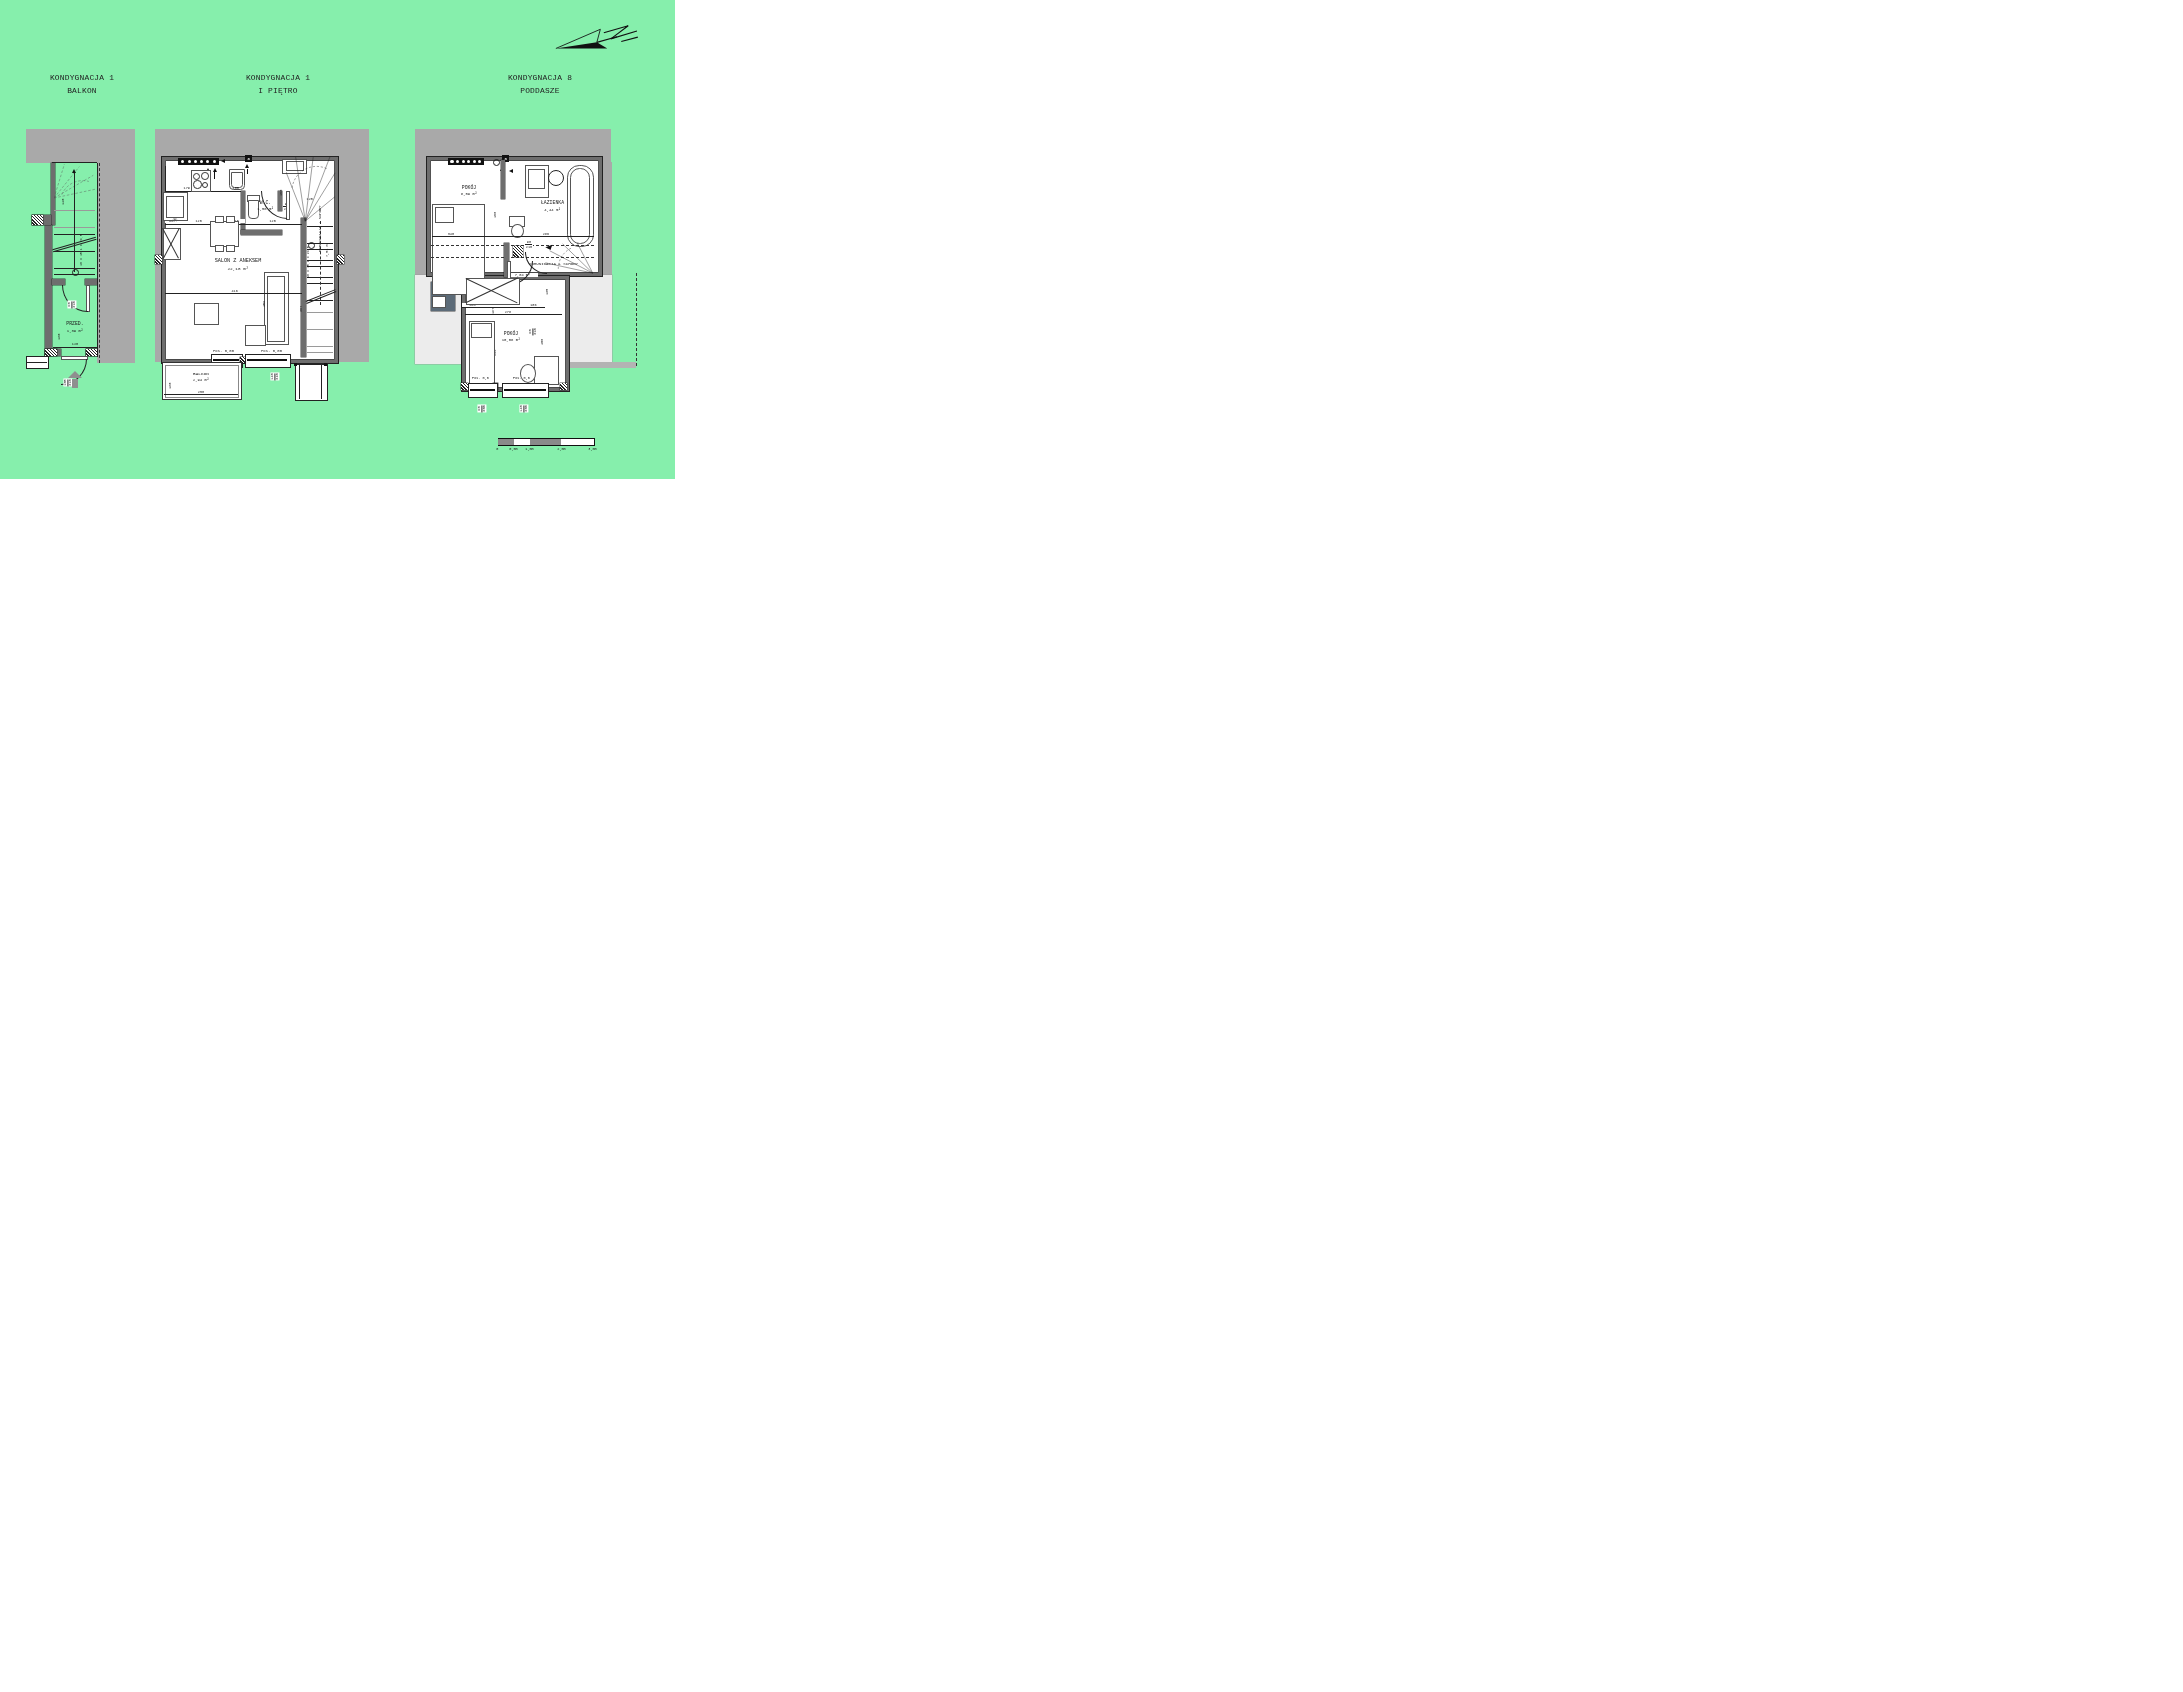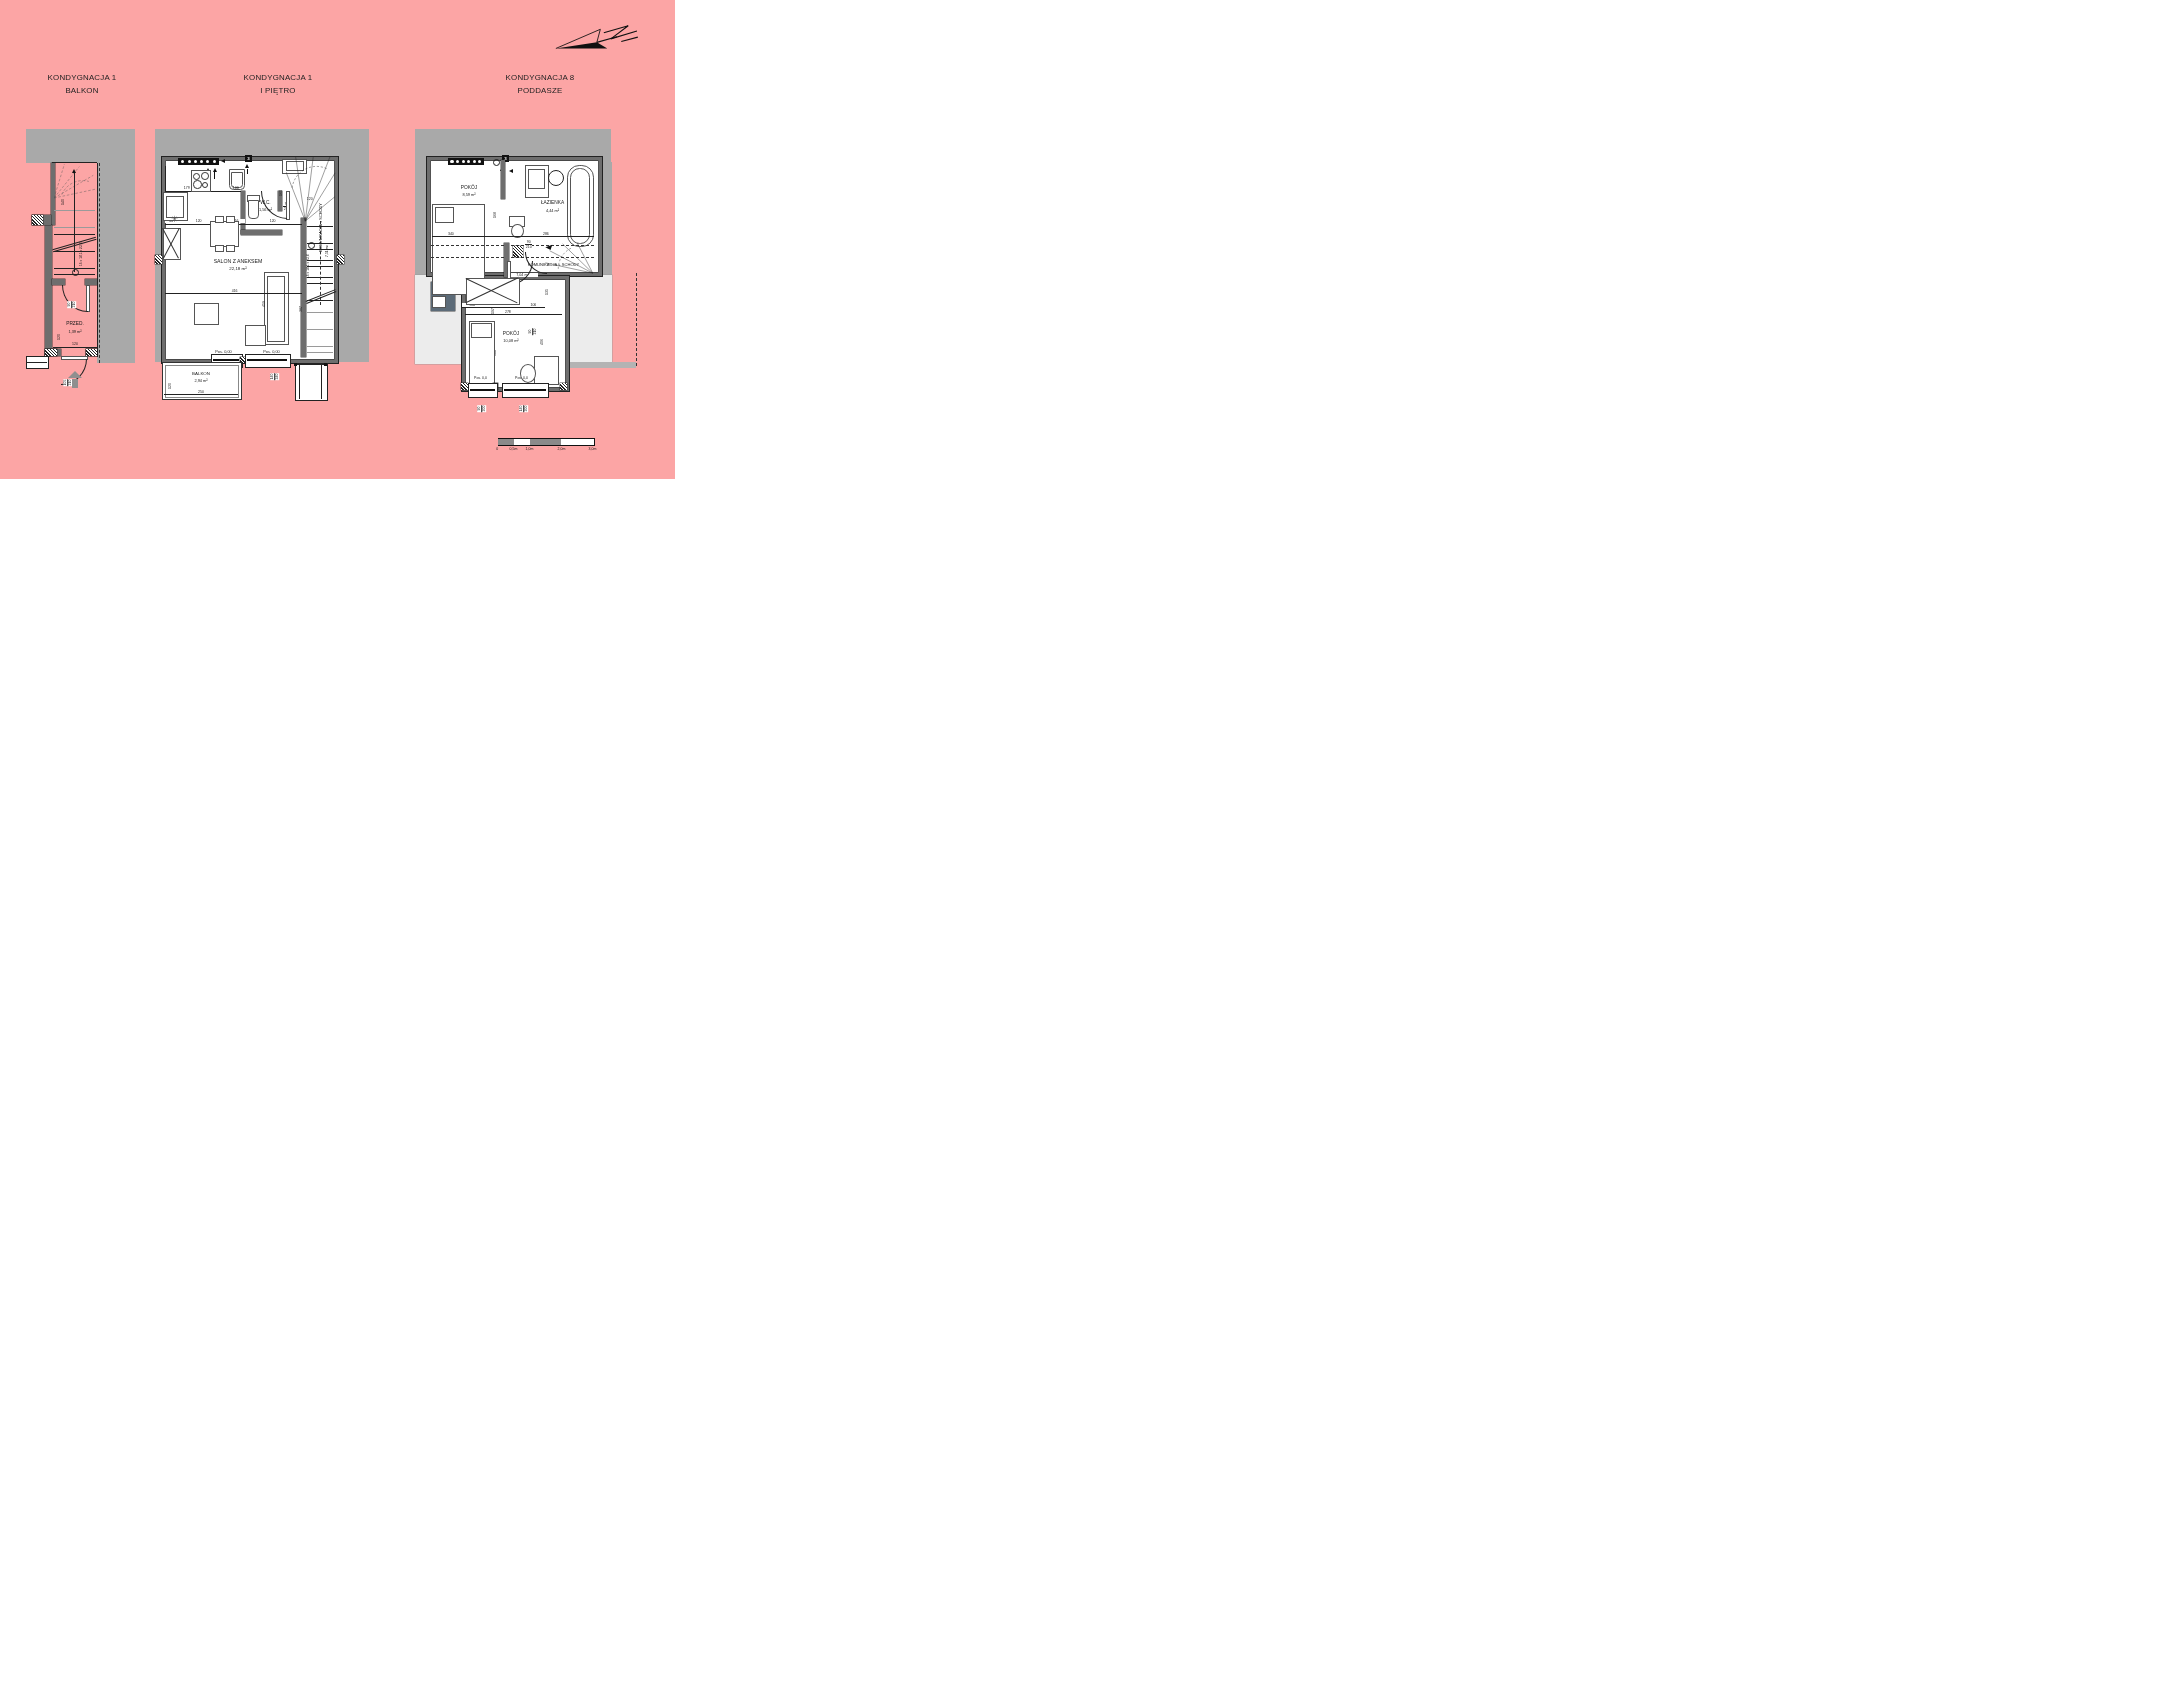--- a/index.html
+++ b/index.html
@@ -1,17 +1,17 @@
 <!DOCTYPE html>
 <html style="font-size:7px"><head>
 <meta charset="utf-8">
 <style>
   html,body{margin:0;padding:0;background:#fff}
-  .canvas{position:relative;width:675px;height:479px;background:#fca5a5;
-    font-family:Liberation Sans, sans-serif;color:#1c1c1c;overflow:hidden}
+  .canvas{position:relative;width:675px;height:479px;background:#86efac;
+    font-family:Liberation Mono, monospace;color:#1c1c1c;overflow:hidden}
   .title{position:absolute;width:114px;text-align:center;font-size:7.9px;letter-spacing:0.2px;color:#222}
   .gray{position:absolute;background:#a9a9a9}
   .wall{position:absolute;background:#6e6e6e;box-shadow:0 0 0 0.4px #222}
   .wallbox{position:absolute;background:#fff;border:0.4px solid #222;
     box-shadow:inset 0 0 0 3.5px #6e6e6e, inset 0 0 0 3.9px #222}
   .line{position:absolute;background:#222}
   .dashv{position:absolute;width:0;border-left:0.4px dashed #333}
   .dashh{position:absolute;height:0;border-top:0.4px dashed #333}
   .treads{position:absolute;background:repeating-linear-gradient(180deg,transparent 0 5.2px,#222 5.2px 5.7px)}
   .treadsd{position:absolute;background:repeating-linear-gradient(180deg,transparent 0 5.2px,#9a9a9a 5.2px 5.7px)}

